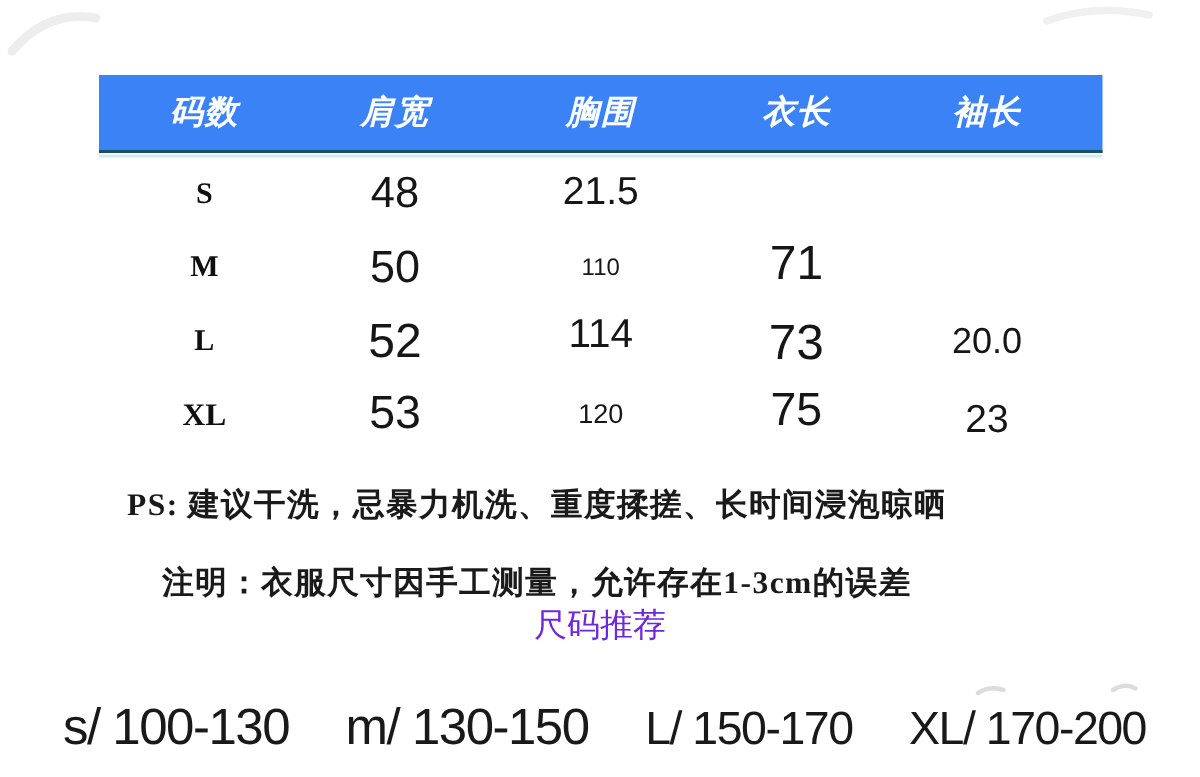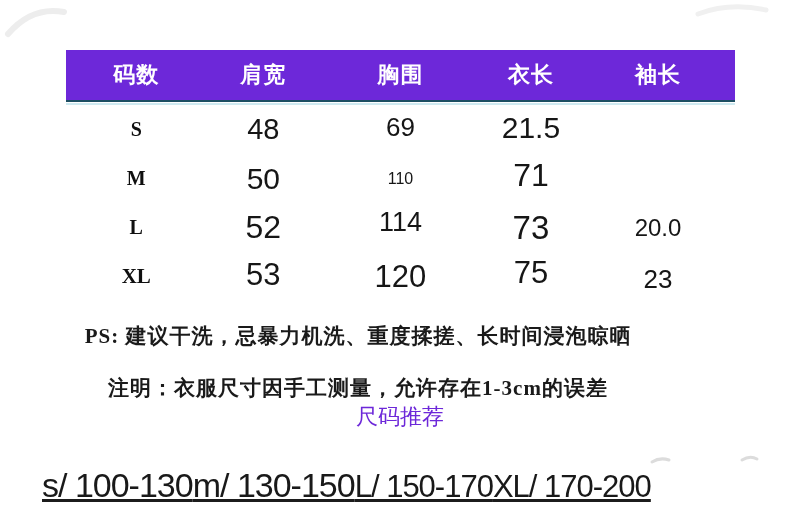--- a/index.html
+++ b/index.html
@@ -36,69 +36,67 @@
   .trow:nth-child(2) .td:nth-child(2) { font-size: 30px; text-align: center; }
   .trow:nth-child(2) .td:nth-child(3) { font-size: 16px; }
   .trow:nth-child(2) .td:nth-child(4) { font-size: 32px; transform: translateY(-3px); }
   .trow:nth-child(2) .td:nth-child(5) { font-size: 30px; transform: translateY(-2px); }
   .trow:nth-child(3) .td:nth-child(2) { font-size: 32px; }
   .trow:nth-child(3) .td:nth-child(3) { font-size: 27px; transform: translateY(-5px); }
   .trow:nth-child(3) .td:nth-child(4) { font-size: 33px; }
   .trow:nth-child(3) .td:nth-child(5) { font-size: 24px; }
   .trow:nth-child(4) .td.sz          { font-size: 21px; }
   .trow:nth-child(4) .td:nth-child(2) { font-size: 31px; transform: translateY(-2px); }
-  .trow:nth-child(4) .td:nth-child(3) { font-size: 31px; }
+  .trow:nth-child(4) .td:nth-child(3) { font-size: 18px; }
   .trow:nth-child(4) .td:nth-child(4) { font-size: 31px; transform: translateY(-4px); }
   .trow:nth-child(4) .td:nth-child(5) { font-size: 26px; transform: translateY(-4px); margin-top: 13px; }
 
   
   .note {
     position: absolute; left: 0; width: 716px; text-align: center;
     font-family: "Liberation Serif", "DejaVu Serif", serif; font-weight: 700; color: #1a1a1a;
   }
   .note.ps { top: 322px; font-size: 21px; letter-spacing: 1px; }
   .note.measure { top: 374px; font-size: 21px; letter-spacing: 1px; }
   .rec-title { position: absolute; top: 402px; left: 0; width: 800px; text-align: center; font-size: 22px; color: #6d28d9; }
 
   
   .recs {
     position: absolute; top: 466px; left: 0; width: 800px;
-    display: flex; align-items: baseline;
+    display: flex; justify-content: space-between; align-items: baseline;
     padding: 0 36px 0 42px;
-    text-decoration: underline;
   }
   .rec { font-size: 31px; letter-spacing: -1px; color: #191919; white-space: nowrap; }
   .rec:nth-child(1) { font-size: 34px; }
   .rec:nth-child(2) { font-size: 34px; }
 </style>
 </head>
 <body>
 
 <div class="stage">
 
   <svg class="marks" viewBox="0 0 800 518">
     <path d="M 8 34 Q 32 6 64 12" stroke="#ededed" stroke-width="6" fill="none" stroke-linecap="round"></path>
     <path d="M 698 14 Q 730 2 766 10" stroke="#f0f0f0" stroke-width="5" fill="none" stroke-linecap="round"></path>
     <path d="M 652 462 q 8 -5 17 -2" stroke="#dcdcdc" stroke-width="3" fill="none" stroke-linecap="round"></path>
     <path d="M 742 460 q 8 -5 15 -1" stroke="#dcdcdc" stroke-width="3" fill="none" stroke-linecap="round"></path>
   </svg>
 
-  <div class="thead" id="thead" style="background: #6d28d9;">
+  <div class="thead" id="thead" style="background: #3b82f6; font-style: italic;">
       <div class="th">码数</div>
       <div class="th">肩宽</div>
       <div class="th">胸围</div>
       <div class="th">衣长</div>
       <div class="th">袖长</div>
     </div>
 
   <div class="tbody" id="tbody">
       <div class="trow">
         <div class="td sz">S</div>
         <div class="td">48</div>
-        <div class="td">69</div>
         <div class="td">21.5</div>
       </div>
       <div class="trow">
         <div class="td sz">M</div>
         <div class="td">50</div>
         <div class="td">110</div>
         <div class="td">71</div>
       </div>
       <div class="trow">
         <div class="td sz">L</div>

